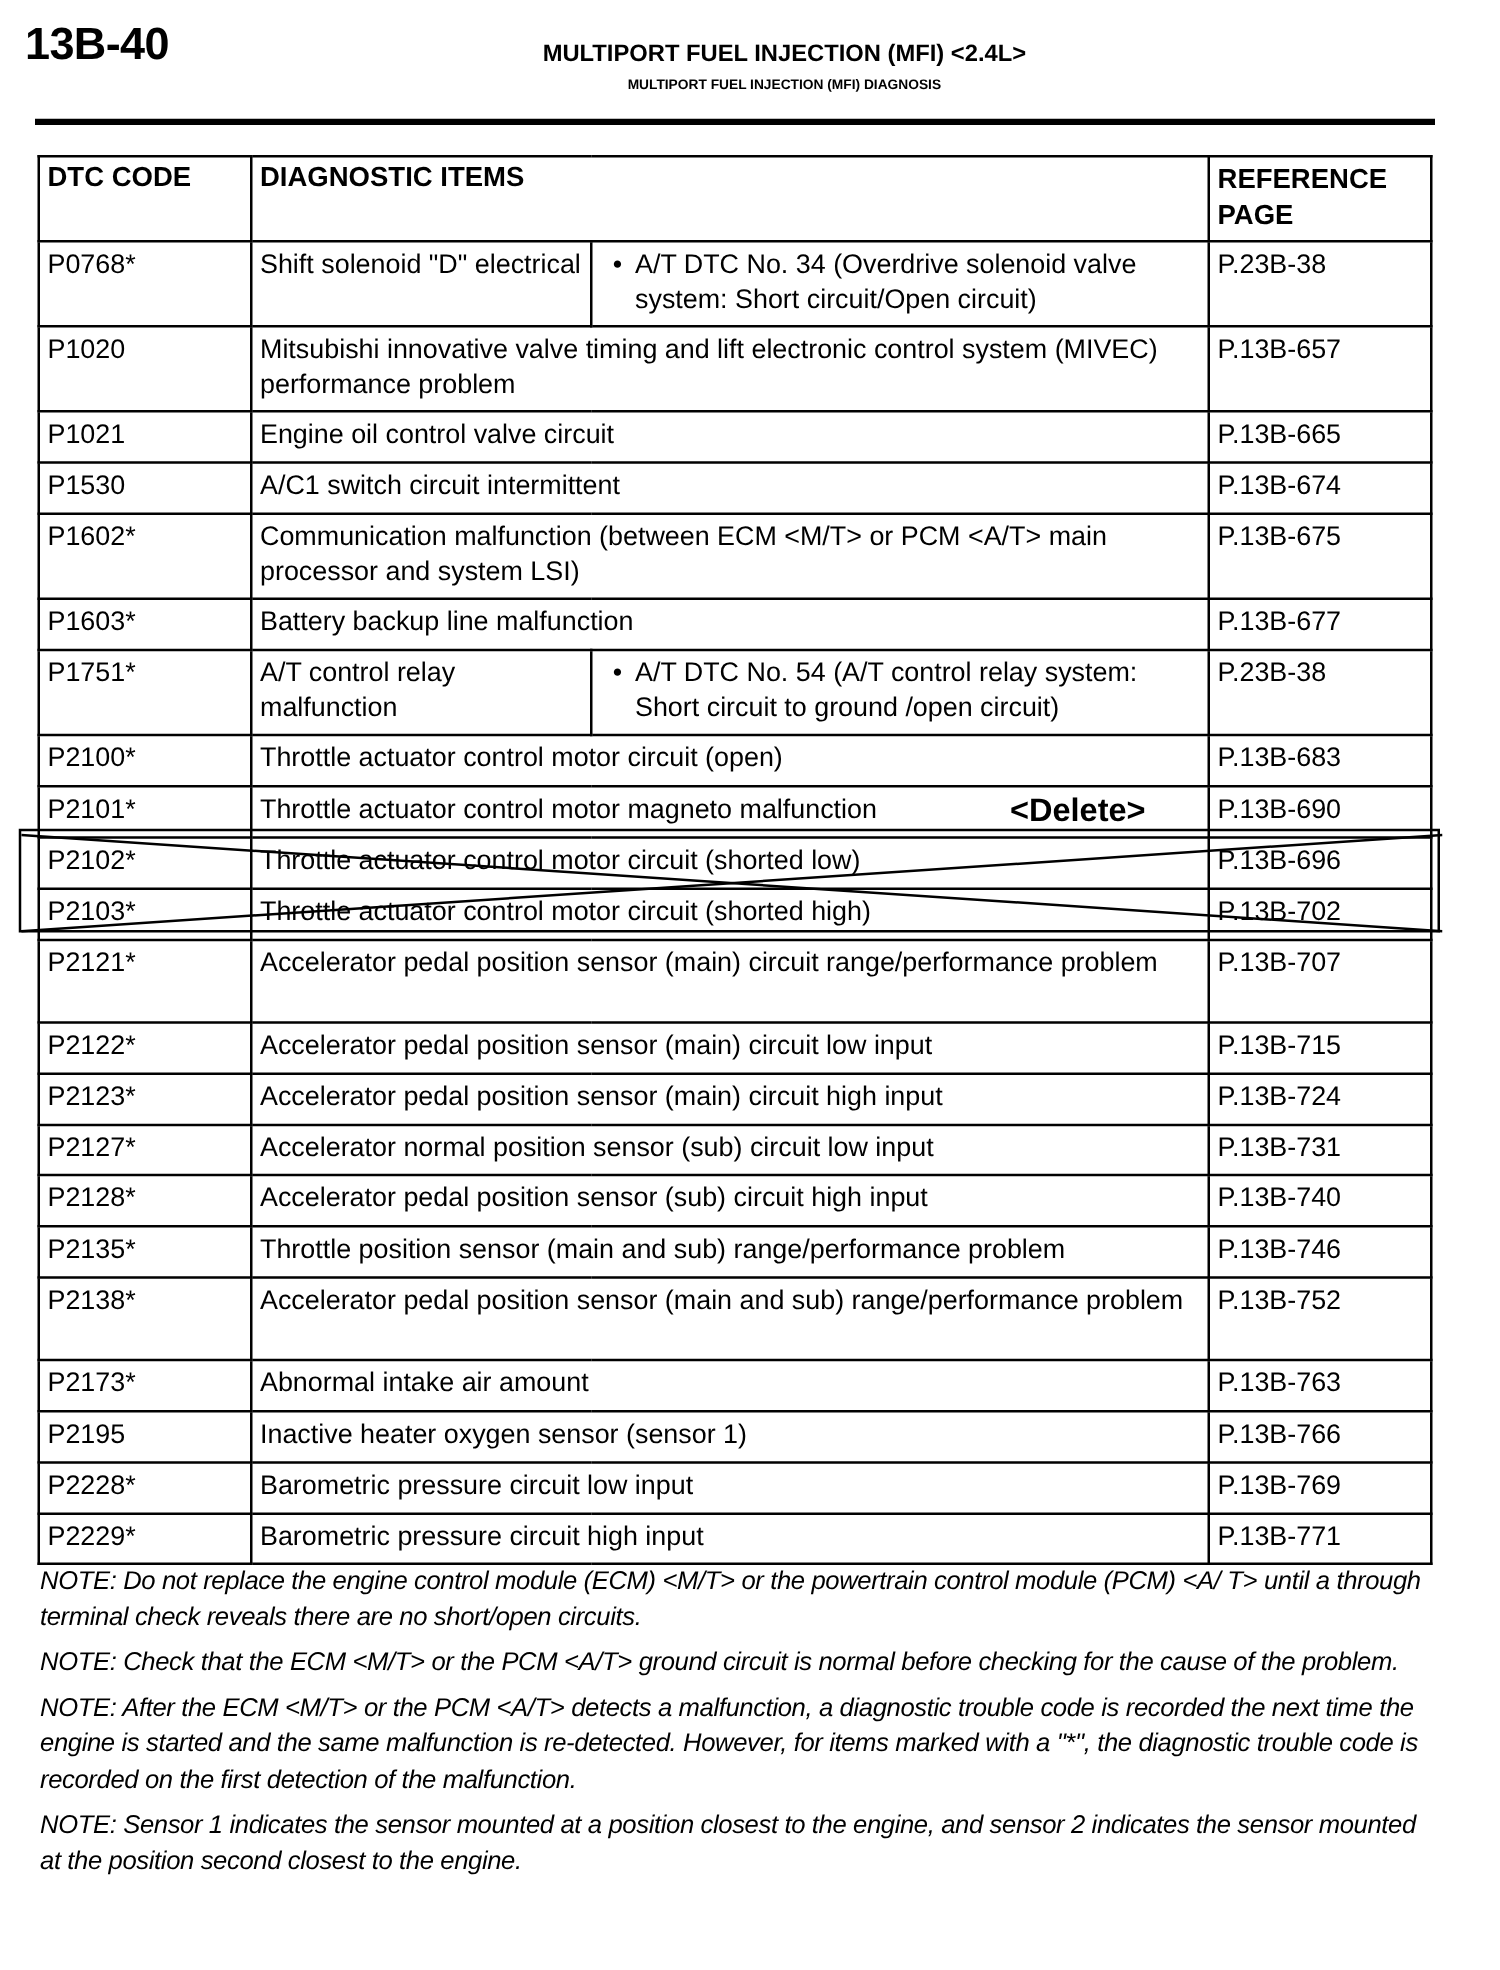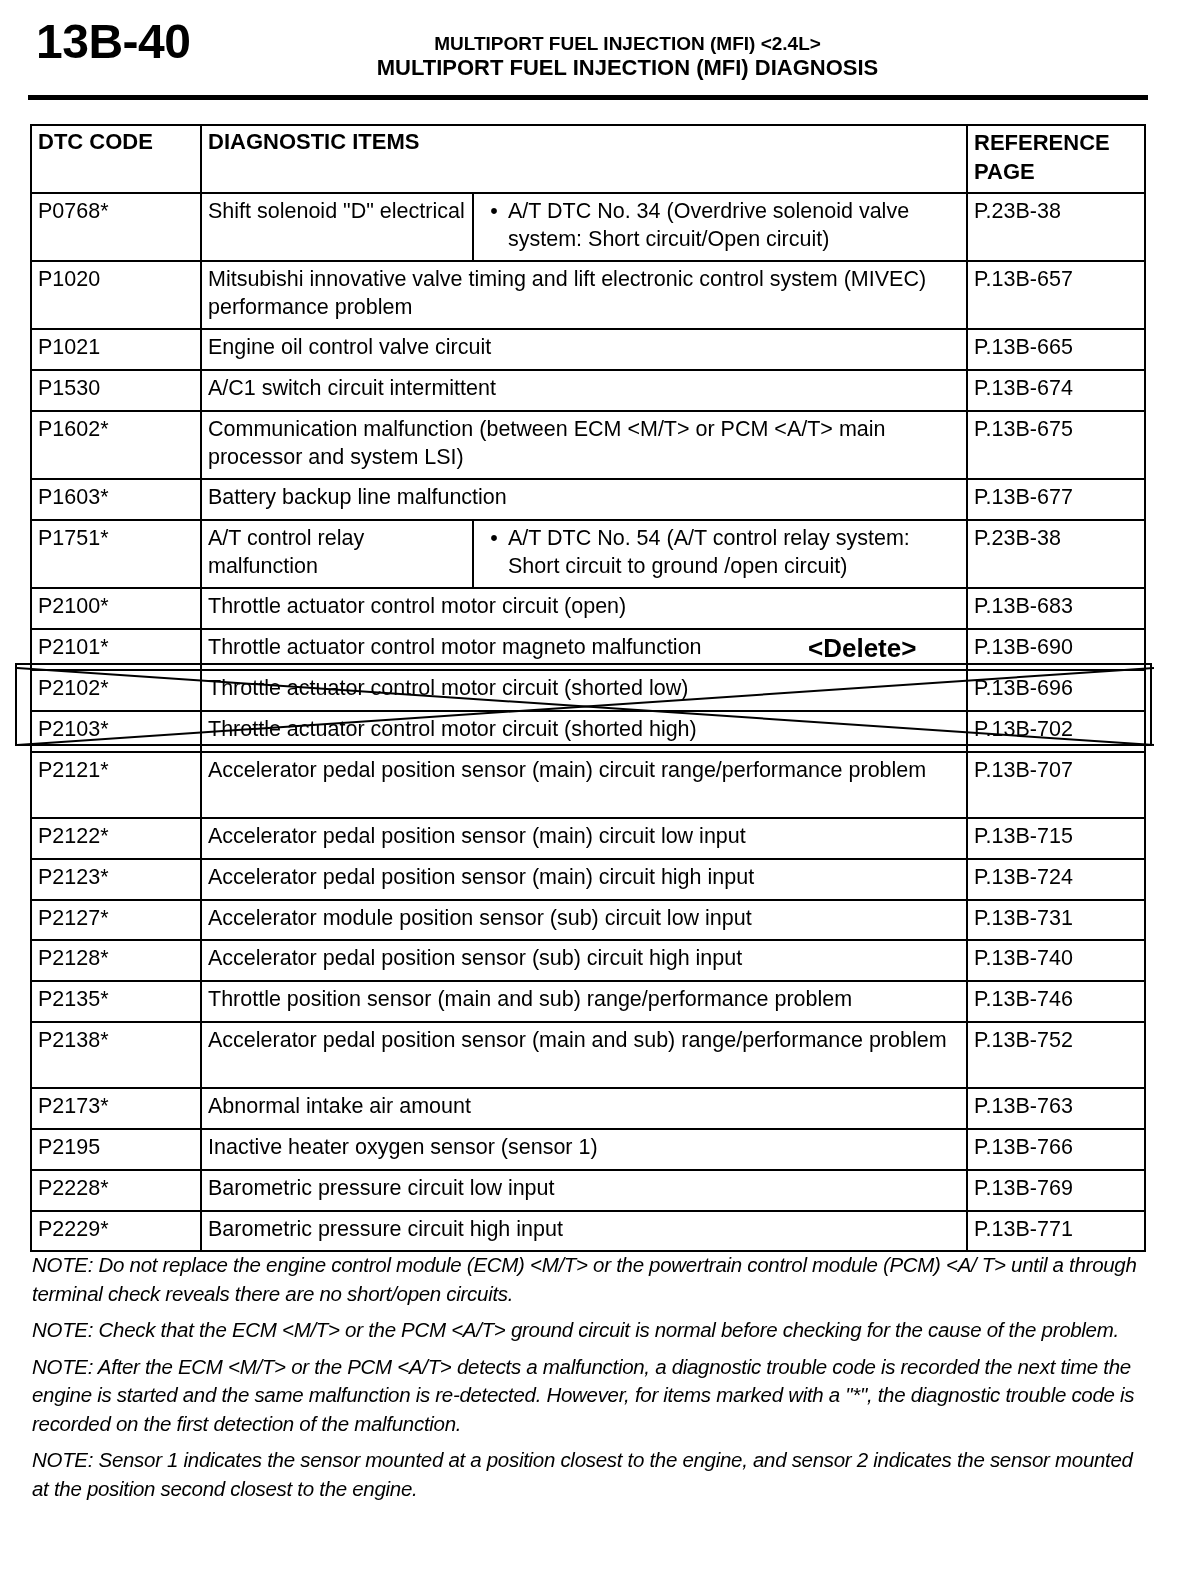--- a/index.html
+++ b/index.html
@@ -1,28 +1,28 @@
 <!DOCTYPE html>
 <html><head>
   <meta charset="utf-8">
   <style>
     html, body { margin: 0; padding: 0; background: #ffffff; }
     body {
       width: 1200px; height: 1576px; position: relative; overflow: hidden;
       font-family: "Liberation Sans", sans-serif; color: #000;
     }
     .page-number {
-      position: absolute; left: 36px; top: 14px;
-      font-size: 48px; font-weight: bold; letter-spacing: -0.5px;
+      position: absolute; left: 20px; top: 14px;
+      font-size: 36px; font-weight: bold; letter-spacing: -0.5px;
     }
     .title-block {
       position: absolute; left: 300px; width: 655px; top: 32px;
       text-align: center; font-weight: bold; font-size: 19px; line-height: 24px;
     }
-    .title-line2 { font-size: 22px; }
+    .title-line2 { font-size: 11px; }
     .top-rule {
       position: absolute; left: 28px; width: 1120px; top: 95px; height: 5px; background: #000;
     }
     table.dtc {
       position: absolute; left: 30px; top: 124px; width: 1114px;
       border-collapse: collapse; table-layout: fixed;
       font-size: 21.5px; line-height: 28px;
     }
     table.dtc td, table.dtc th {
       border: 2px solid #000; vertical-align: top; padding: 3px 6px 7px 6px;
@@ -155,21 +155,21 @@
         <td colspan="2">Accelerator pedal position sensor (main) circuit low input</td>
         <td class="ref">P.13B-715</td>
       </tr>
       <tr style="height: 41px;">
         <td>P2123*</td>
         <td colspan="2">Accelerator pedal position sensor (main) circuit high input</td>
         <td class="ref">P.13B-724</td>
       </tr>
       <tr style="height: 25px;">
         <td>P2127*</td>
-        <td colspan="2">Accelerator module position sensor (sub) circuit low input</td>
+        <td colspan="2">Accelerator normal position sensor (sub) circuit low input</td>
         <td class="ref">P.13B-731</td>
       </tr>
       <tr style="height: 41px;">
         <td>P2128*</td>
         <td colspan="2">Accelerator pedal position sensor (sub) circuit high input</td>
         <td class="ref">P.13B-740</td>
       </tr>
       <tr style="height: 41px;">
         <td>P2135*</td>
         <td colspan="2">Throttle position sensor (main and sub) range/performance problem</td>

